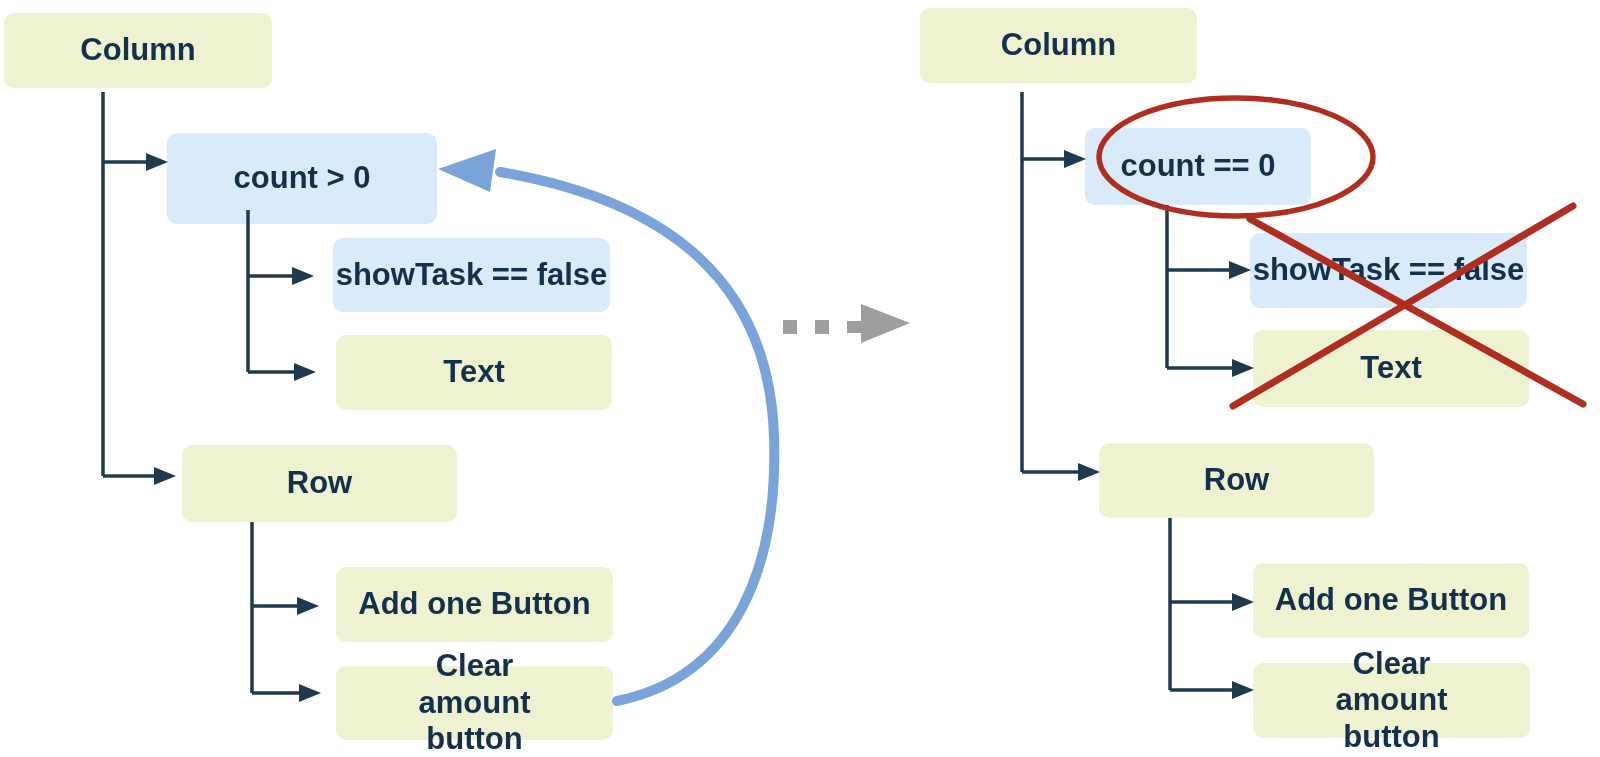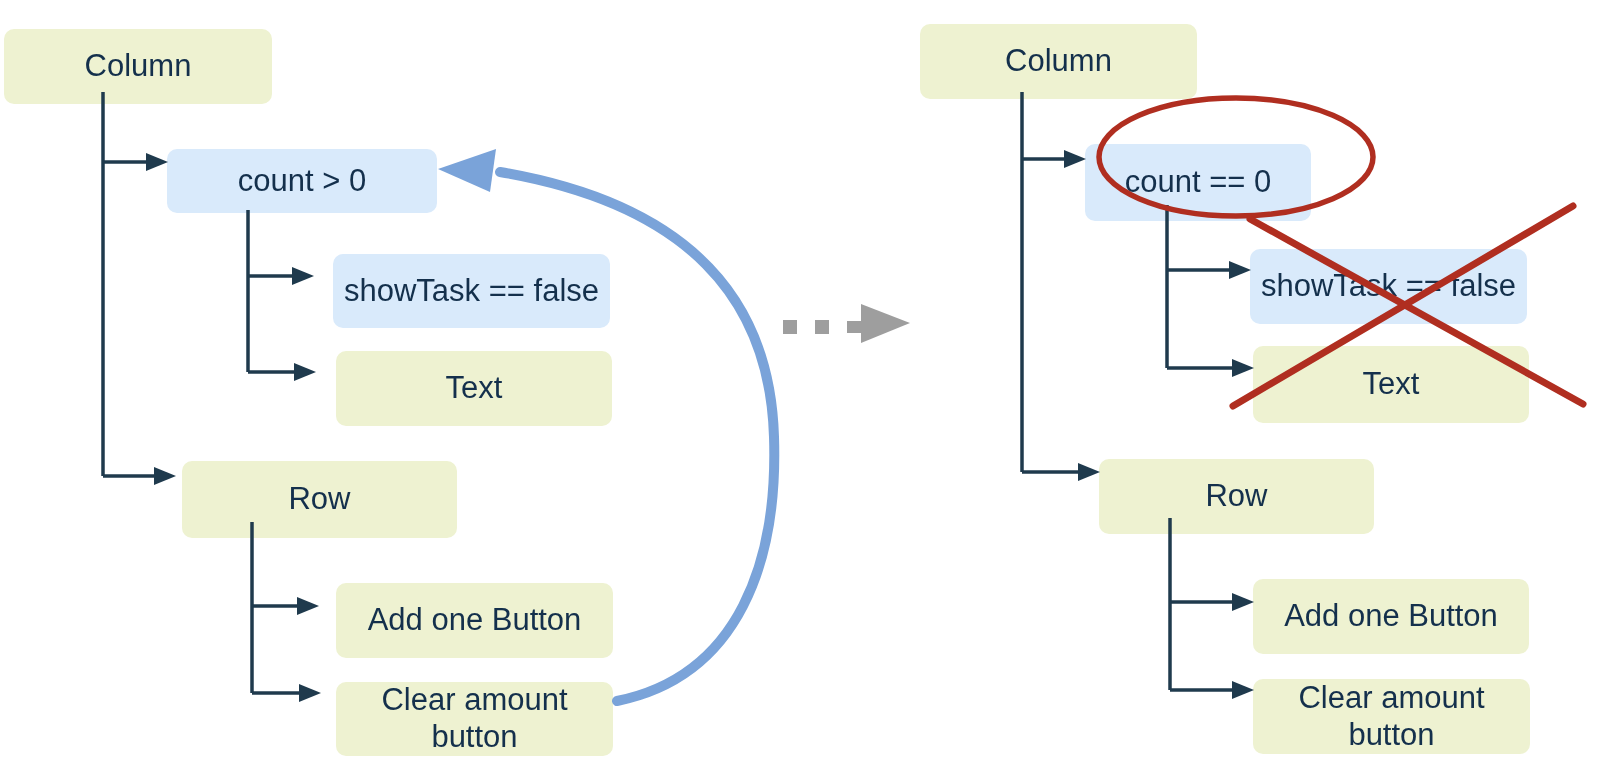--- a/index.html
+++ b/index.html
@@ -3,43 +3,42 @@
 <meta charset="utf-8">
 <style>
   html,body{margin:0;padding:0;background:#ffffff;}
   .canvas{
     position:relative;width:1600px;height:757px;background:#ffffff;
     font-family:"Liberation Sans",sans-serif;overflow:hidden;
   }
   .node{
     position:absolute;z-index:1;border-radius:10px;
     display:flex;align-items:center;justify-content:center;
-    text-align:center;font-size:31px;line-height:1.18;font-weight:400;
+    text-align:center;font-size:31px;line-height:1.18;font-weight:700;
     color:var(--node_text,#14304c);
-    margin-top:16px;
   }
   .widget{background:var(--widget_box,#eef2d1);}
   .condition{background:var(--condition_box,#d9eafb);}
   .wrap{padding:4px 40px;box-sizing:border-box;}
   .overlay{position:absolute;left:0;top:0;z-index:2;pointer-events:none;}
   .connector path{stroke:var(--connector,#1f3a4d);stroke-width:3.5;fill:none;}
   .connector polygon{fill:var(--connector,#1f3a4d);stroke:none;}
   .rebuild-path{stroke:var(--rebuild_arrow,#7aa3d9);stroke-width:10;fill:none;stroke-linecap:round;}
   .rebuild-head{fill:var(--rebuild_arrow,#7aa3d9);stroke:none;}
   .transition rect,.transition polygon{fill:var(--transition_arrow,#9e9e9e);stroke:none;}
   .annotation-ellipse{stroke:var(--annotation_red,#b02e20);stroke-width:5.5;fill:none;}
   .annotation-x{stroke:var(--annotation_red,#b02e20);stroke-width:7;fill:none;stroke-linecap:round;}
 </style>
 </head>
 <body>
 
 <div class="canvas">
 
   <div class="node widget" style="left:4px;   top:13px;  width:268px; height:75px;">Column</div>
-  <div class="node condition" style="left:167px; top:133px; width:270px; height:64px;">count &gt; 0</div>
+  <div class="node condition" style="left:167px; top:133px; width:270px; height:91px;">count &gt; 0</div>
   <div class="node condition" style="left:333px; top:238px; width:277px; height:74px;">showTask == false</div>
   <div class="node widget" style="left:336px; top:335px; width:276px; height:75px;">Text</div>
   <div class="node widget" style="left:182px; top:445px; width:275px; height:77px;">Row</div>
   <div class="node widget" style="left:336px; top:567px; width:277px; height:75px;">Add one Button</div>
   <div class="node widget wrap" style="left:336px; top:666px; width:277px; height:74px;">Clear amount button</div>
 
   <div class="node widget" style="left:920px;  top:8px;   width:277px; height:75px;">Column</div>
   <div class="node condition" style="left:1085px; top:128px; width:226px; height:77px;">count == 0</div>
   <div class="node condition" style="left:1250px; top:233px; width:277px; height:75px;">showTask == false</div>
   <div class="node widget" style="left:1253px; top:330px; width:276px; height:77px;">Text</div>

